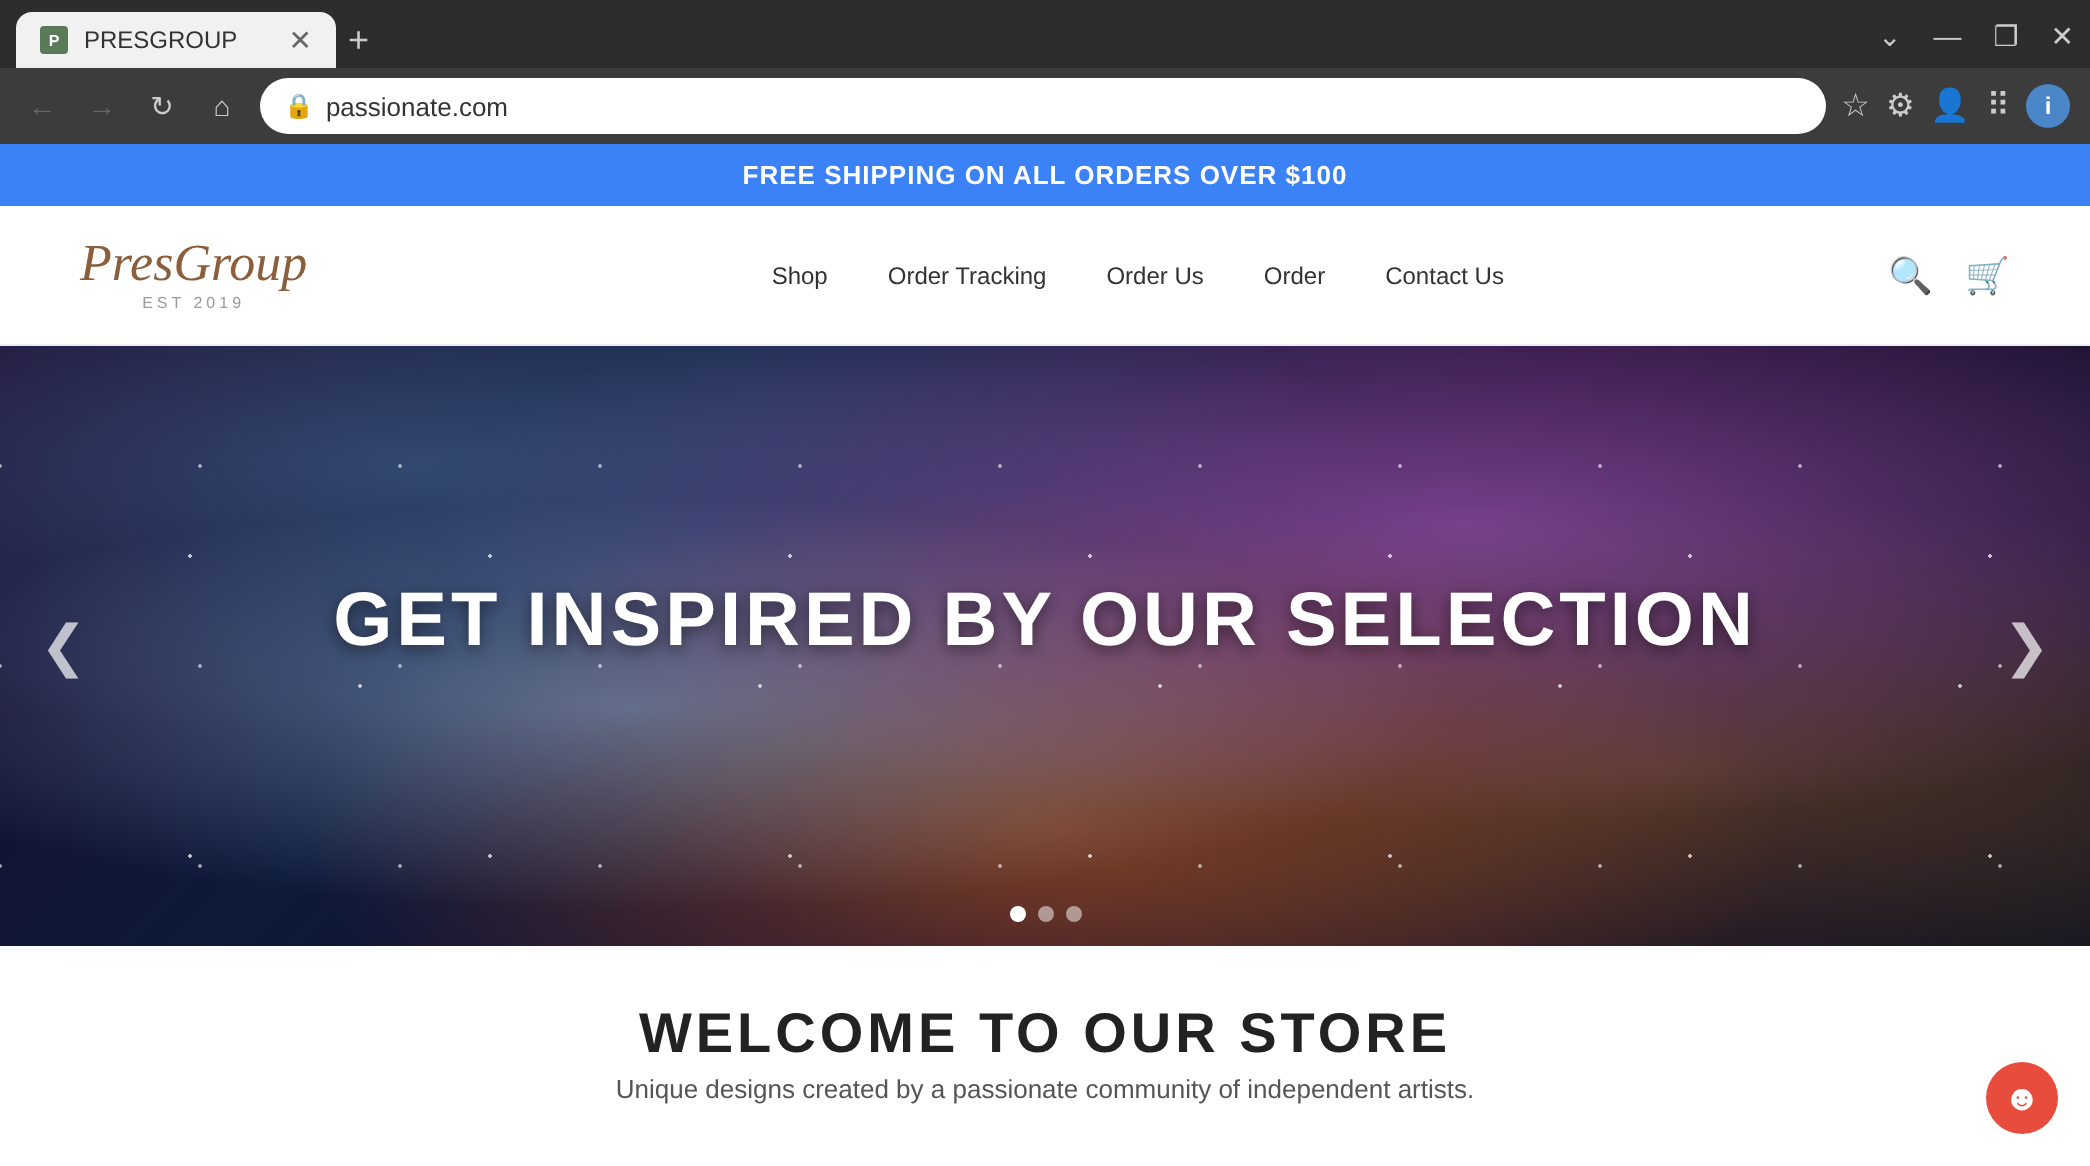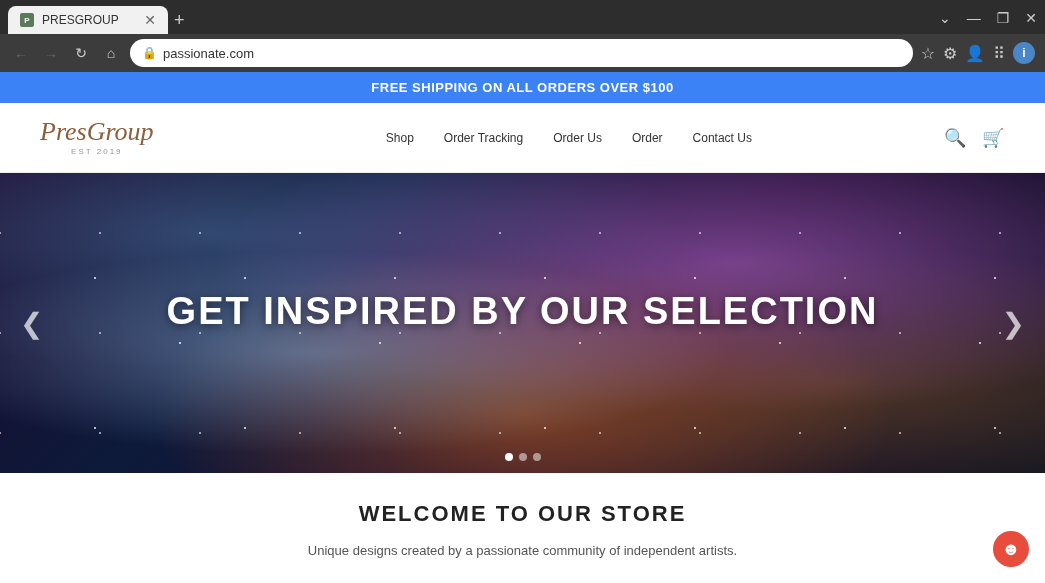--- a/index.html
+++ b/index.html
@@ -284,25 +284,24 @@
     }
     .dot.active { background: white; }
 
     
     .welcome-section {
       text-align: center;
       padding: 28px 20px 16px;
       background: #fff;
     }
     .welcome-title {
-      font-size: 22px;
+      font-size: 28px;
       font-weight: 700;
       letter-spacing: 2px;
       color: #222;
-      margin-bottom: 12px;
     }
     .welcome-text {
       font-size: 13px;
       color: #555;
       line-height: 1.8;
     }
 
     
     .floating-icon {
       position: fixed;

